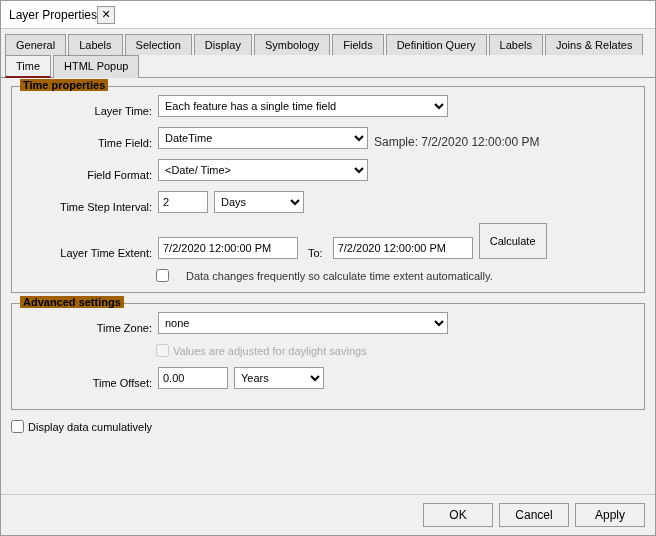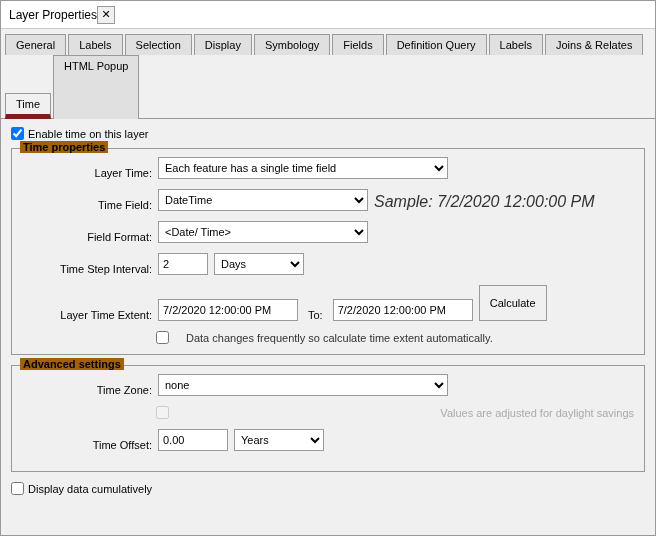--- a/index.html
+++ b/index.html
@@ -57,24 +57,23 @@
       background: #e0e0e0;
       cursor: pointer;
       margin-right: 2px;
       font-size: 11px;
       position: relative;
       top: 1px;
     }
 
     .tab.active {
       background: #f0f0f0;
-      border-bottom: 5px solid #7f1d1d;
+      border-bottom: 2px solid #7f1d1d;
       font-weight: 500;
       z-index: 1;
-      margin-top: 38px;
     }
 
     .content {
       flex: 1;
       padding: 8px 10px;
       overflow: auto;
     }
 
     .checkbox-row {
       display: flex;
@@ -133,23 +132,22 @@
     .datetime-input {
       height: 22px;
       font-size: 11px;
       border: 2px solid #d00;
       background: white;
       padding: 2px 4px;
       width: 140px;
     }
 
     .sample-text {
-      font-size: 16px;
+      font-size: 12px;
       color: #333;
-      font-style: italic;
     }
 
     .calculate-btn {
       height: 36px;
       padding: 4px 10px;
       font-size: 11px;
       border: 1px solid #999;
       background: #f0f0f0;
       cursor: pointer;
     }
@@ -209,24 +207,20 @@
     <div class="tab">Fields</div>
     <div class="tab">Definition Query</div>
     <div class="tab">Labels</div>
     <div class="tab">Joins &amp; Relates</div>
     <div class="tab active">Time</div>
     <div class="tab">HTML Popup</div>
   </div>
 
   <div class="content">
 
-    <div class="checkbox-row">
-      <input type="checkbox" checked="" style="">
-      <label class="checkbox-label">Enable time on this layer</label>
-    </div>
 
     <div class="group-box">
       <span class="group-label">Time properties</span>
 
       <div class="form-row">
         <span class="form-label">Layer Time:</span>
         <select style="width:290px;">
           <option>Each feature has a single time field</option>
         </select>
       </div>
@@ -278,21 +272,21 @@
     <div class="group-box">
       <span class="group-label">Advanced settings</span>
 
       <div class="form-row">
         <span class="form-label">Time Zone:</span>
         <select style="width:290px;">
           <option>none</option>
         </select>
       </div>
 
-      <div style="display:flex; align-items:center; gap:4px; padding-left:134px; margin-bottom:10px;justify-content:space-between;">
+      <div style="display:flex; align-items:center; gap:4px; padding-left:134px; margin-bottom:10px;">
         <input type="checkbox" disabled="" style="">
         <span class="checkbox-label" style="color:#aaa;">Values are adjusted for daylight savings</span>
       </div>
 
       <div class="form-row">
         <span class="form-label">Time Offset:</span>
         <input type="text" style="width: 70px;" value="0.00">
         <select style="width:90px;">
           <option>Years</option>
           <option>Months</option>
@@ -303,14 +297,19 @@
 
     </div>
 
     <div class="checkbox-row">
       <input type="checkbox" style="">
       <label class="checkbox-label">Display data cumulatively</label>
     </div>
 
   </div>
 
+  <div class="footer">
+    <button class="footer-btn">OK</button>
+    <button class="footer-btn">Cancel</button>
+    <button class="footer-btn">Apply</button>
+  </div>
 
 </div>
 
 </body></html>

